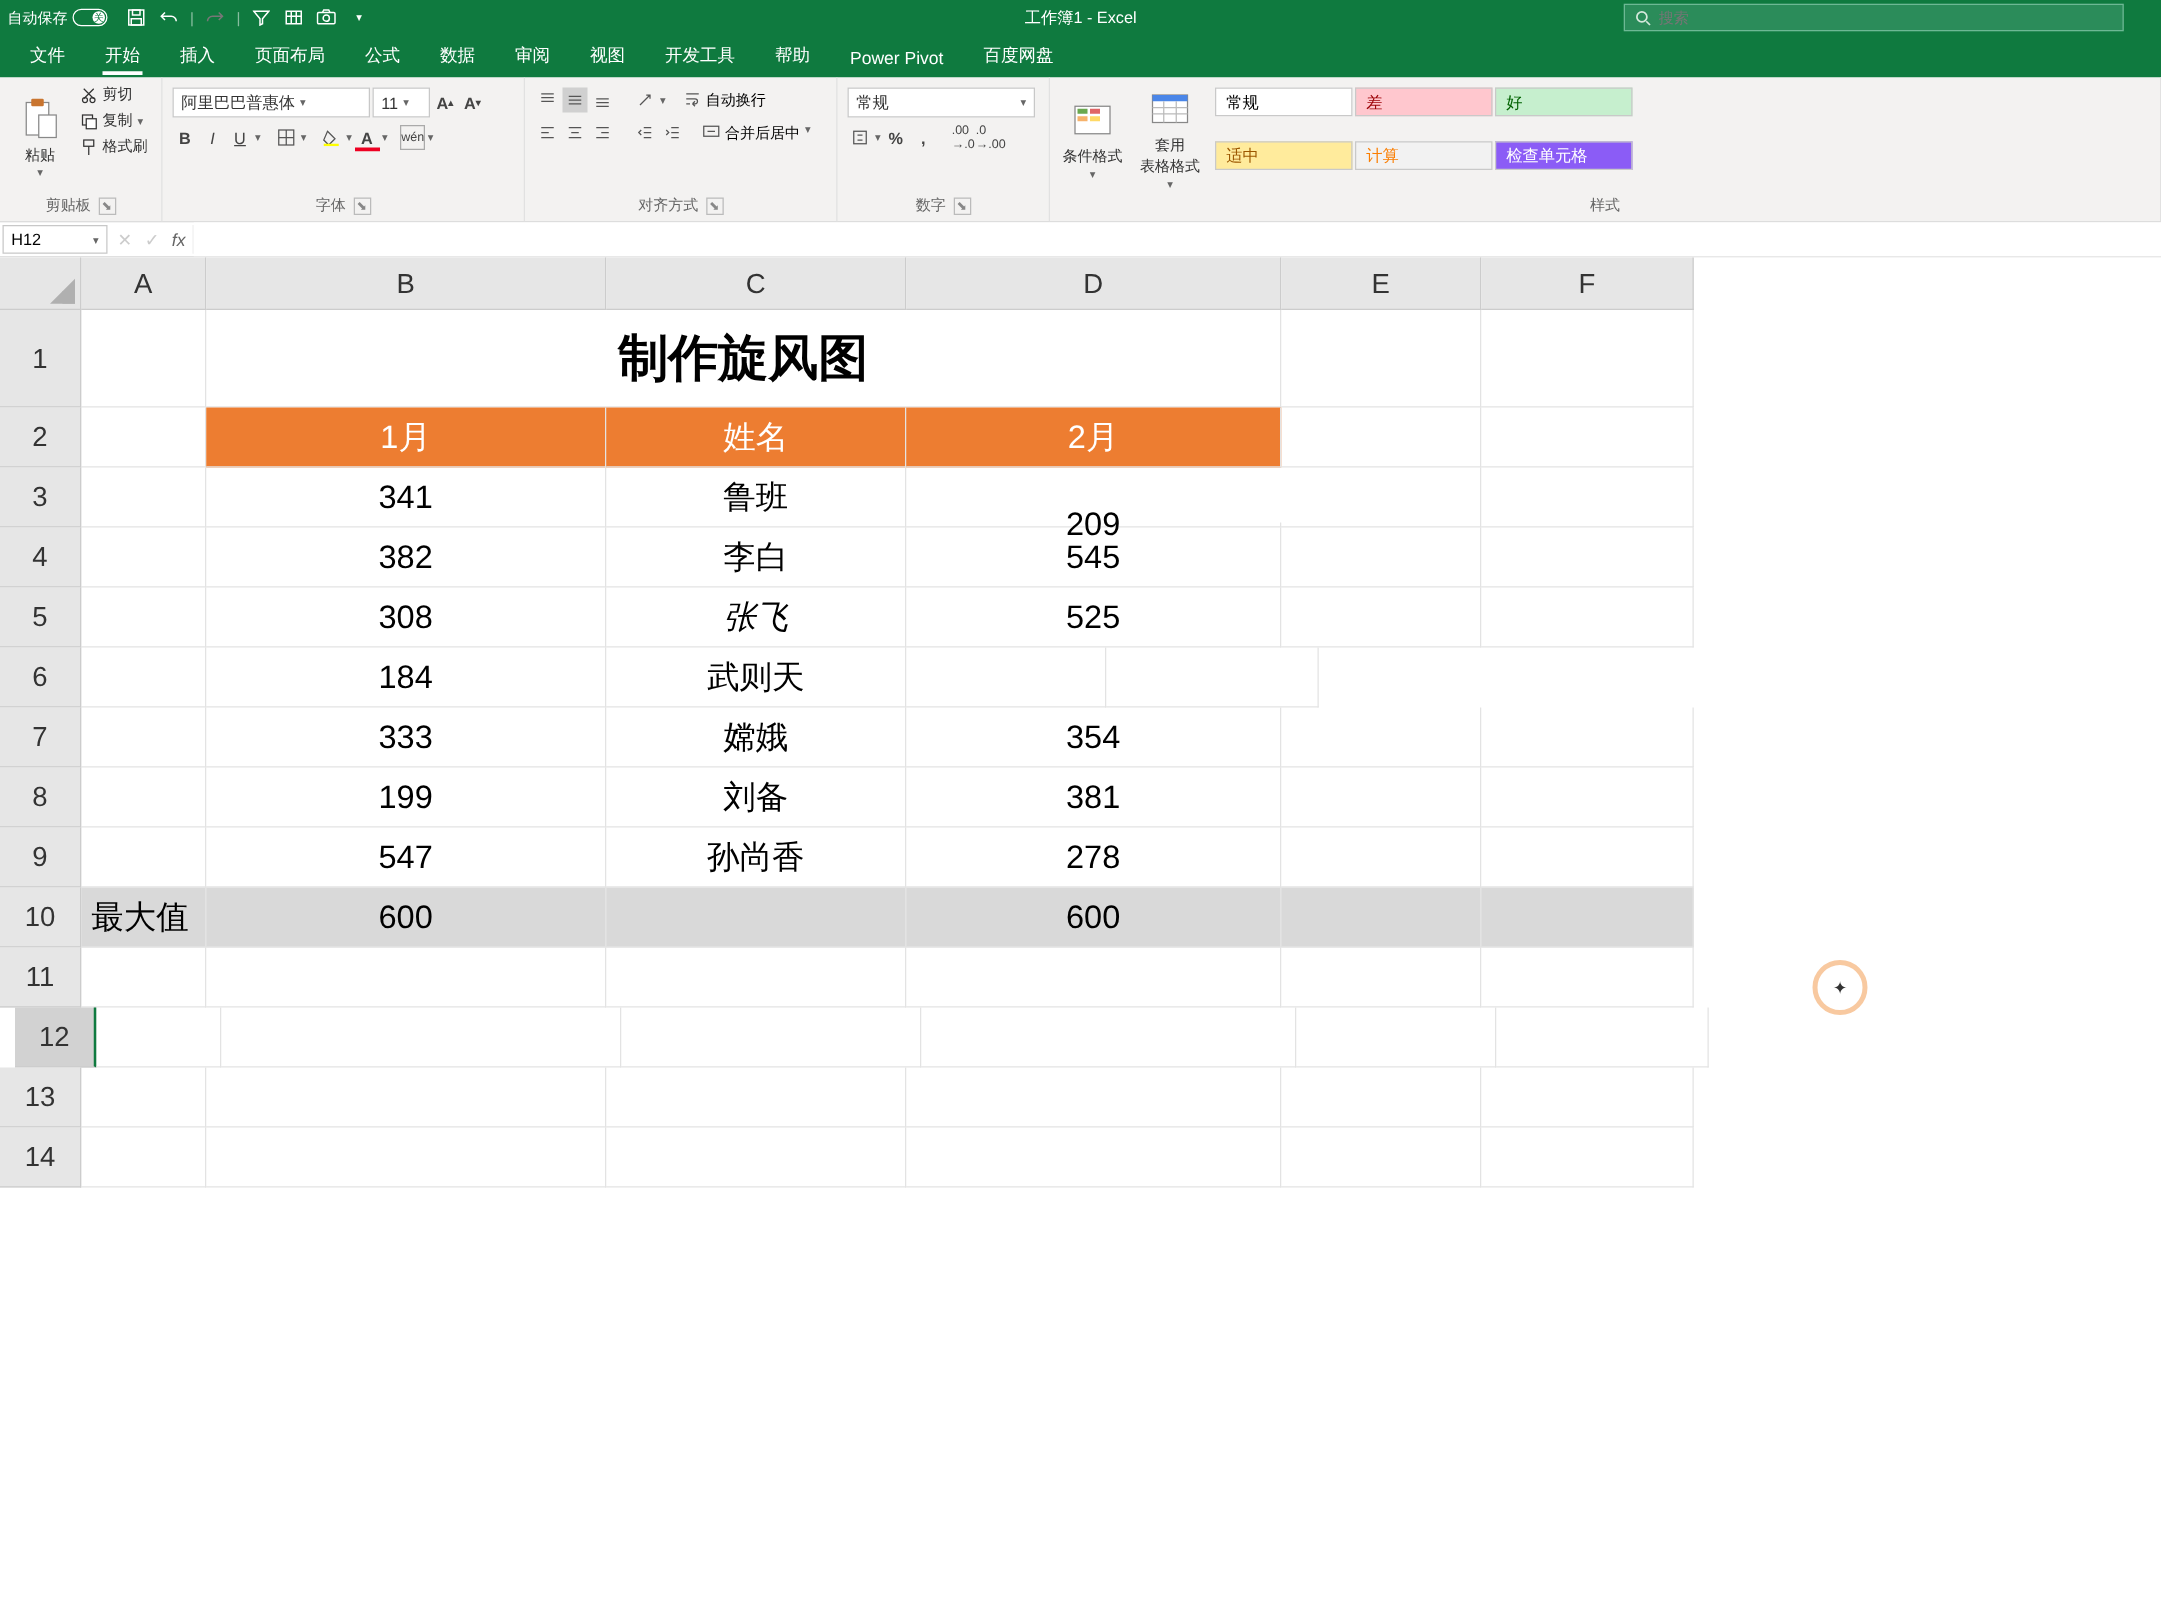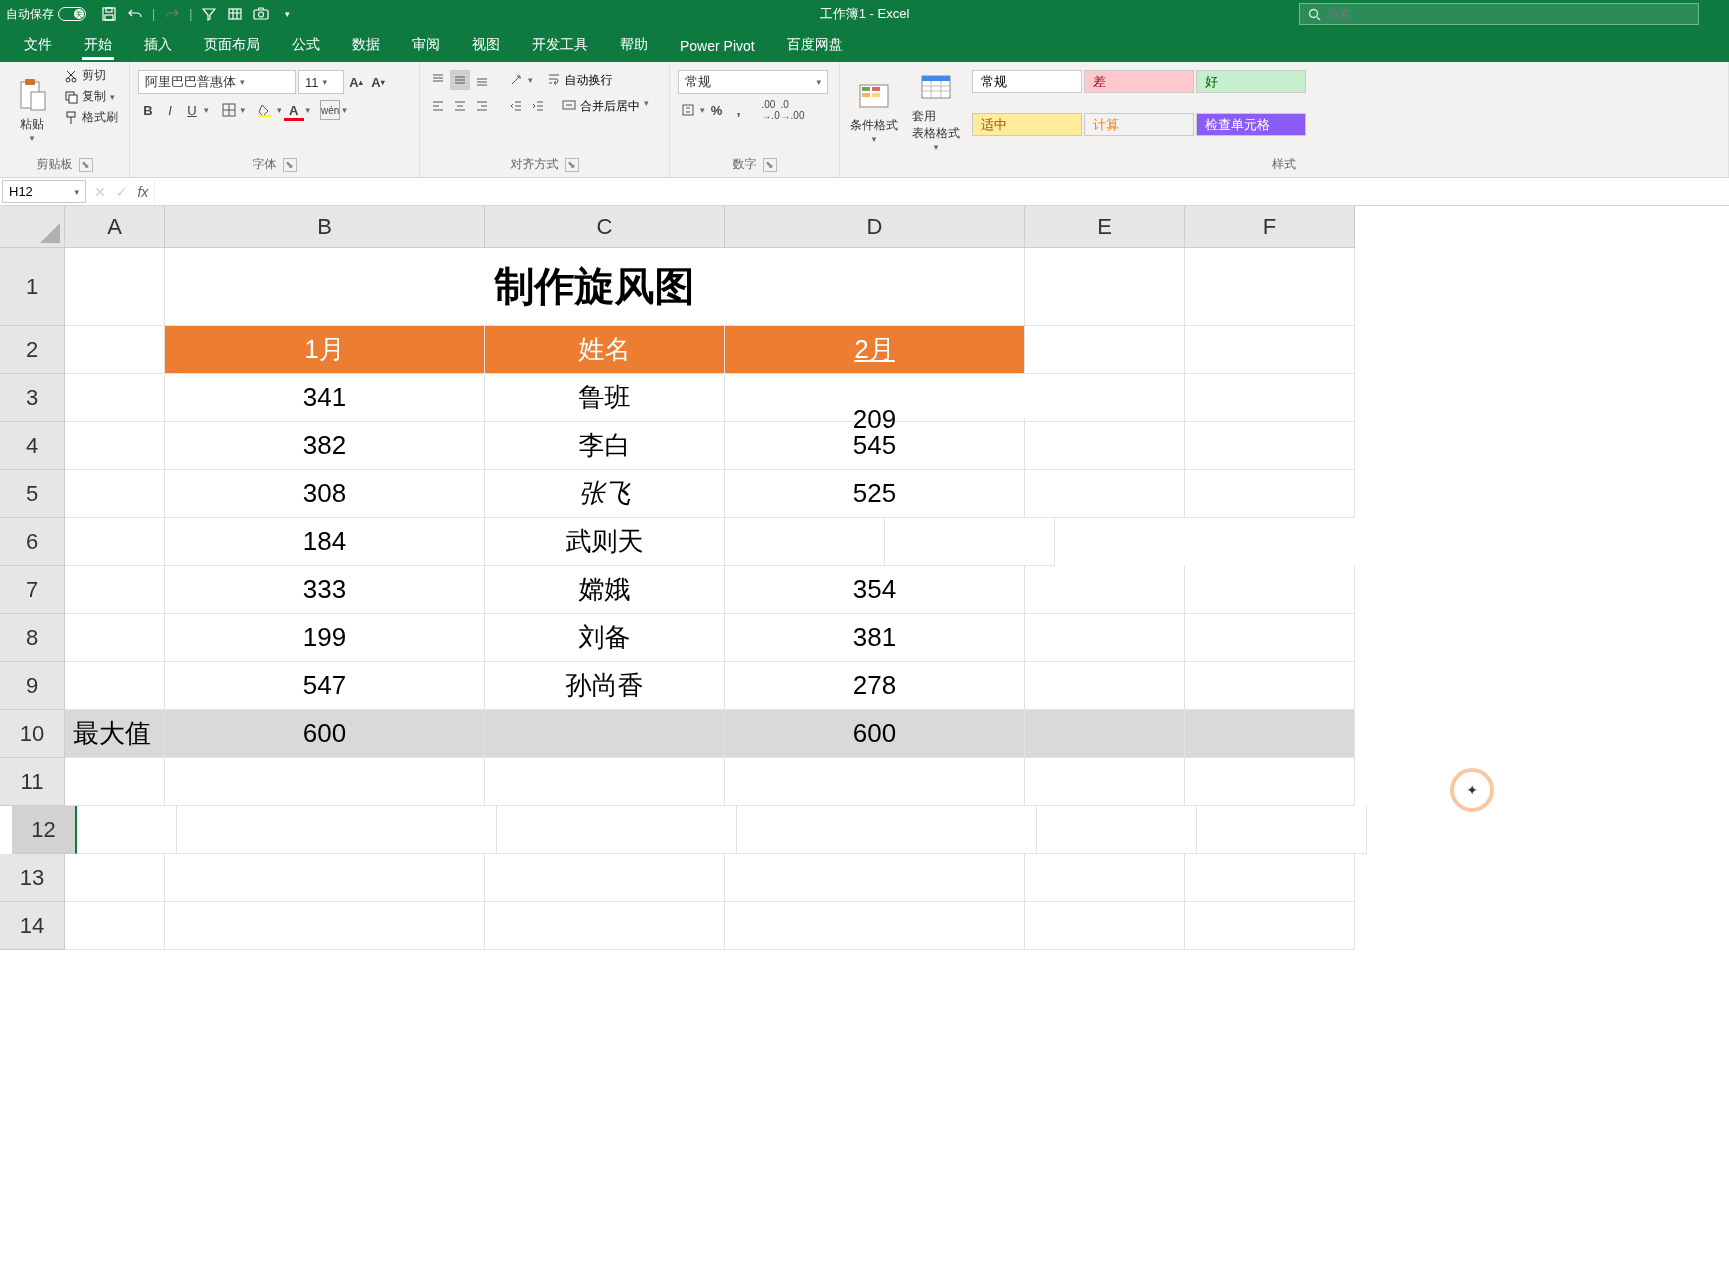--- a/index.html
+++ b/index.html
@@ -346,21 +346,21 @@
           </svg>
         <span>条件格式</span>
           <span class="dropdown-caret">▾</span>
       </div>
       <div class="big-btn">
         <svg width="32" height="32" viewBox="0 0 32 32">
             <rect x="2" y="4" width="28" height="22" fill="#fff" stroke="#888"></rect>
             <rect x="2" y="4" width="28" height="5" fill="#4a86e8"></rect>
             <path stroke="#bbb" d="M2 14h28M2 19h28M11 9v17M21 9v17"></path>
           </svg>
-        <span style="white-space:pre-line;">套用
+        <span style="white-space:pre-line;text-align:center">套用
 表格格式</span>
           <span class="dropdown-caret">▾</span>
       </div>
       <div style="display:grid;grid-template-columns:repeat(3,auto);gap:2px">
         <div class="style-cell" style="background:#fff">
             <span>常规</span>
           </div>
         <div class="style-cell" style="background:#ffc7ce;color:#9c0006">
             <span>差</span>
           </div>
@@ -428,21 +428,21 @@
         <div class="cell " style="width: 100px;"></div>
         <div class="cell title-cell" style="width: 860px;">制作旋风图</div>
         <div class="cell " style="width: 160px;"></div>
         <div class="cell " style="width: 170px;"></div>
       </div>
       <div class="grid-row" style="height: 48px;">
         <div class="row-hdr" style="height: 48px;">2</div>
         <div class="cell " style="width: 100px;"></div>
         <div class="cell hdr-orange" style="width: 320px;">1月</div>
         <div class="cell hdr-orange" style="width: 240px;">姓名</div>
-        <div class="cell hdr-orange" style="width: 300px; text-decoration: underline;">2月</div>
+        <div class="cell hdr-orange" style="width: 300px;">2月</div>
         <div class="cell " style="width: 160px;"></div>
         <div class="cell " style="width: 170px;"></div>
       </div>
       <div class="grid-row" style="height: 48px;">
         <div class="row-hdr" style="height: 48px;">3</div>
         <div class="cell " style="width: 100px;"></div>
         <div class="cell center" style="width: 320px;">341</div>
         <div class="cell center" style="width: 240px;">鲁班</div>
         <div class="cell center" style="width: 300px; margin-top: 44px;">209</div>
         <div class="cell " style="width: 160px;"></div>

